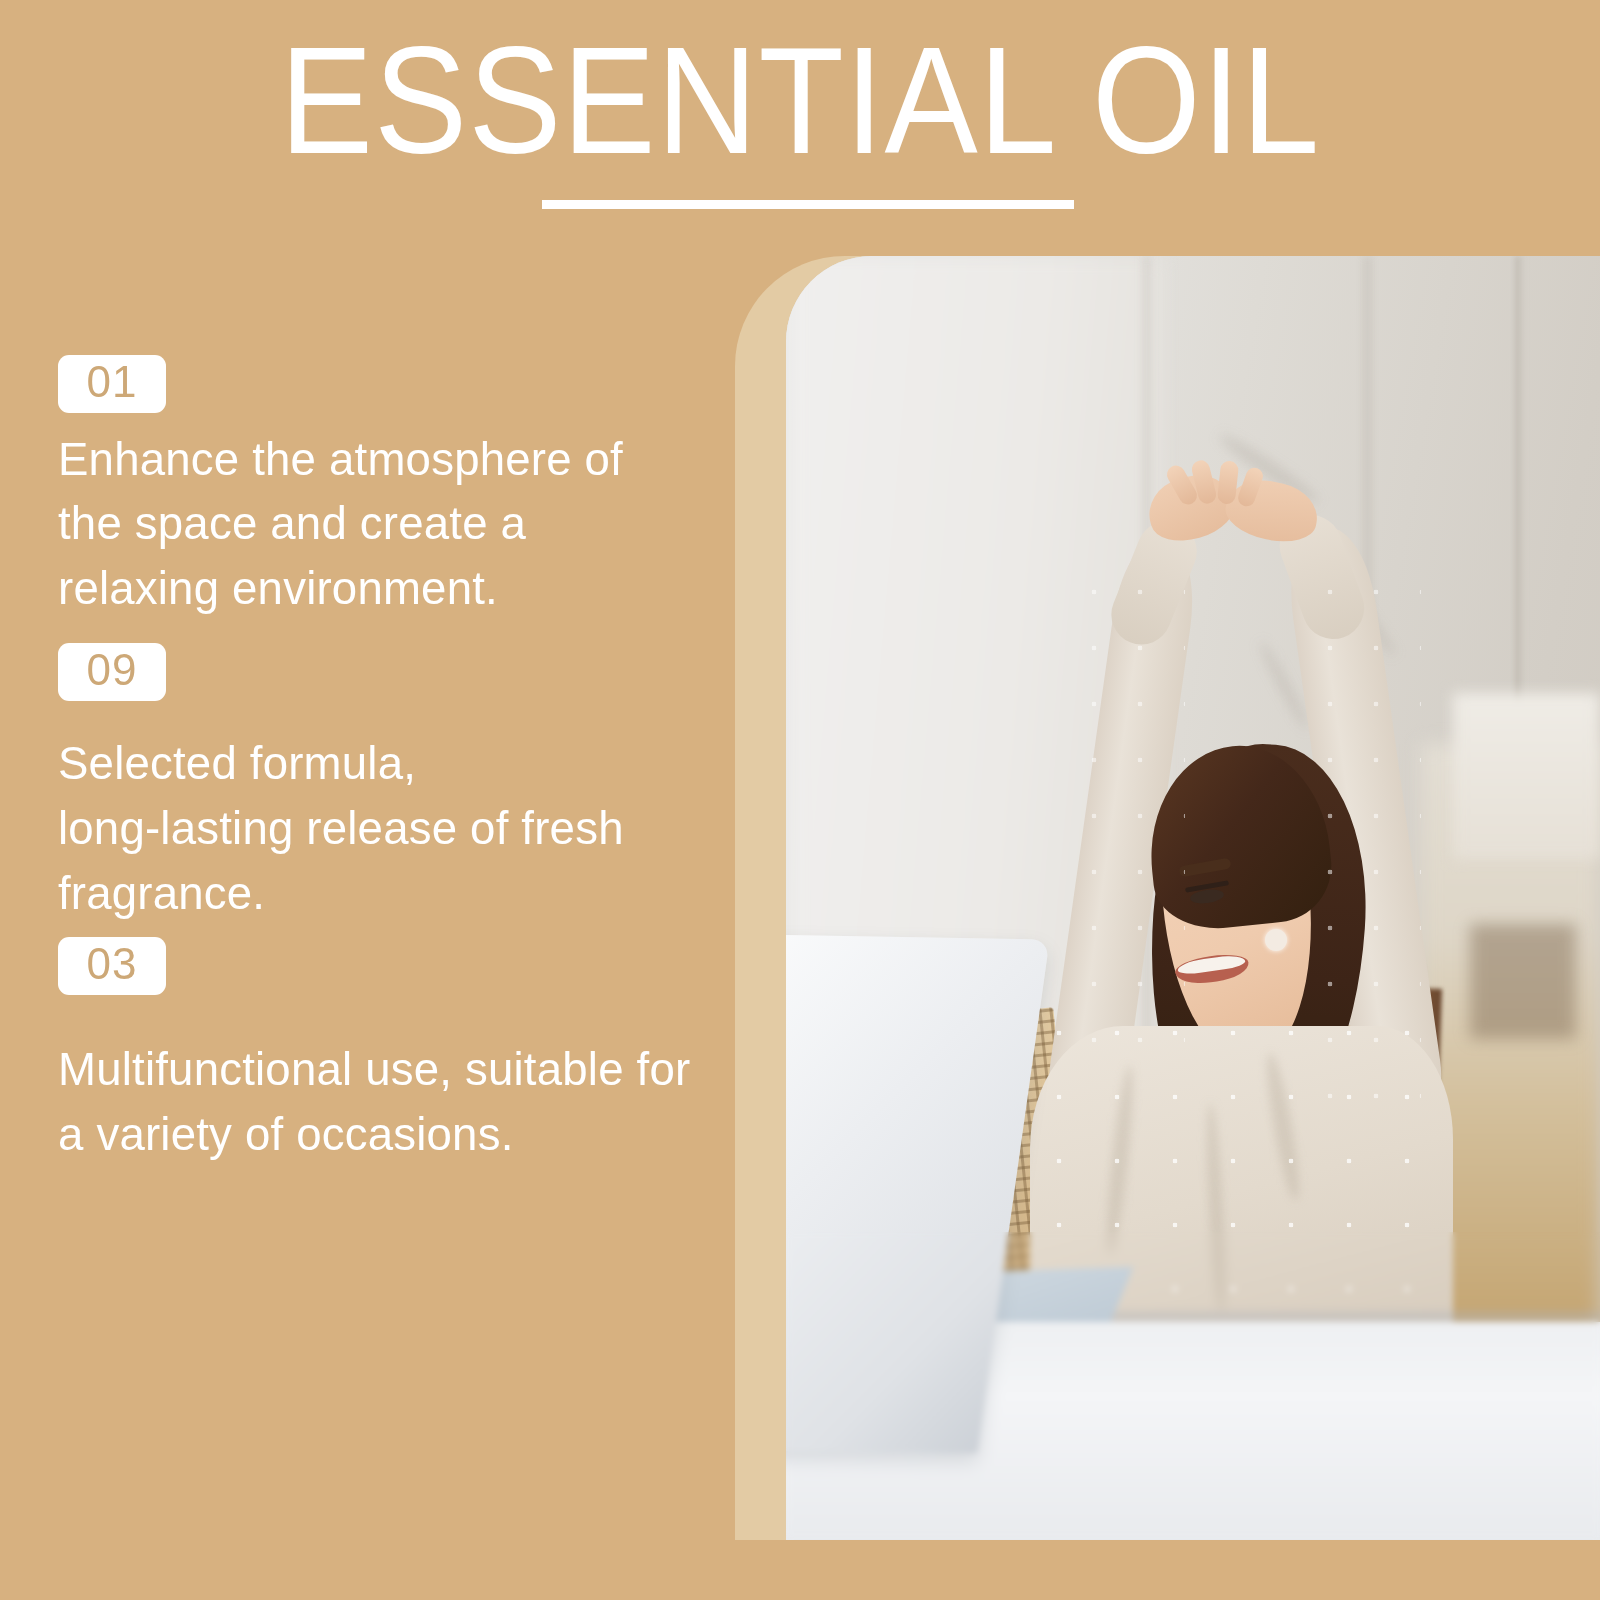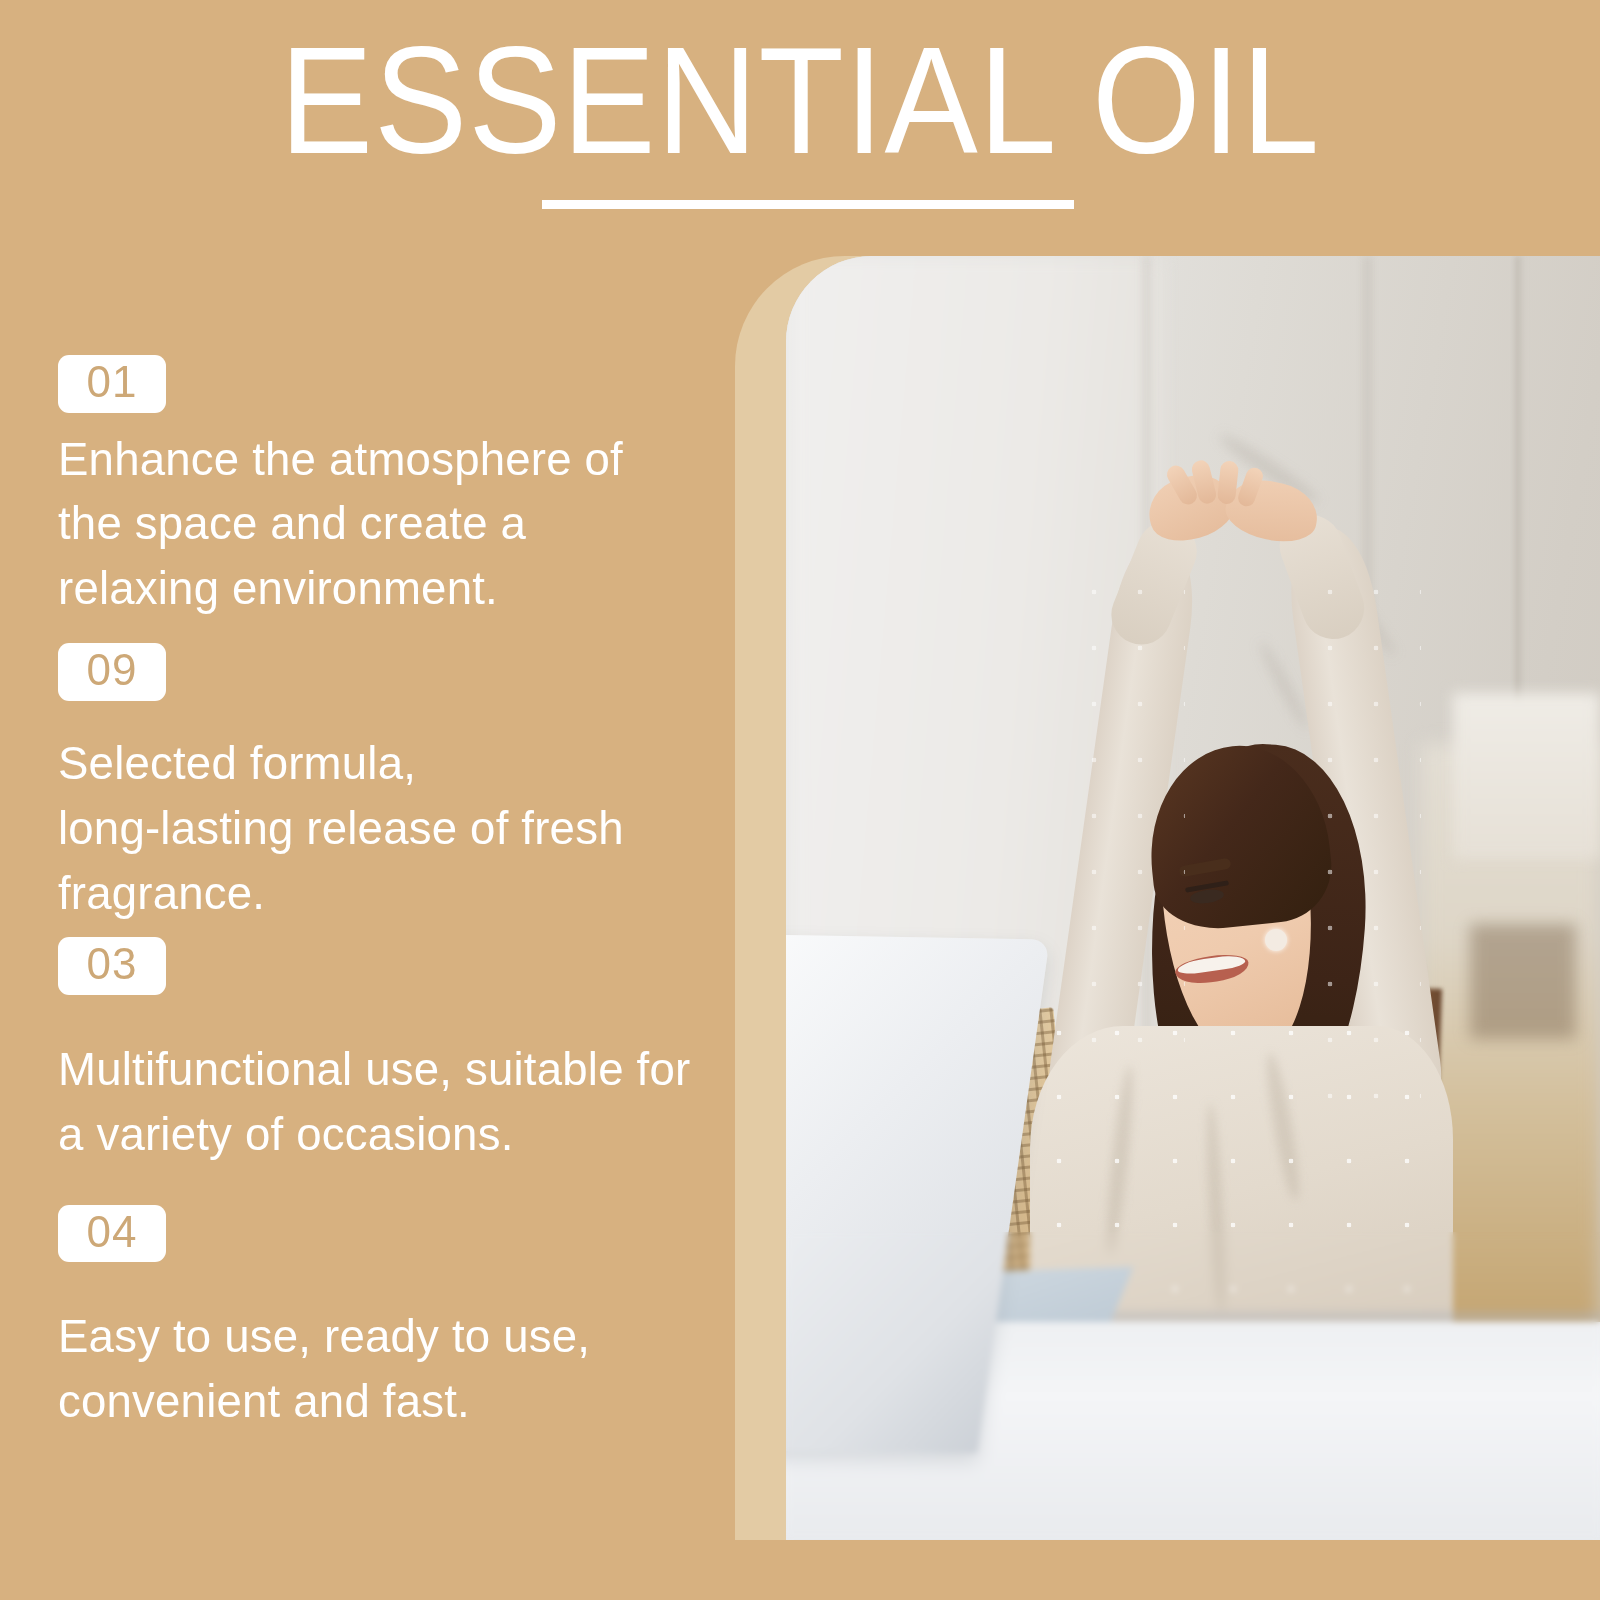--- a/index.html
+++ b/index.html
@@ -596,26 +596,20 @@
 long-lasting release of fresh fragrance.</p>
     </div>
 
     <div class="feature f3">
       <div class="feature-badge">
         <span class="badge-num">03</span>
       </div>
       <p class="feature-text">Multifunctional use, suitable for a variety of occasions.</p>
     </div>
 
-    <div class="feature f4">
-      <div class="feature-badge">
-        <span class="badge-num">04</span>
-      </div>
-      <p class="feature-text">Easy to use, ready to use, convenient and fast.</p>
-    </div>
 
   </div>
 
   <div class="photo-frame"></div>
 
   <div class="photo-card">
     <div class="photo">
 
       <div class="ph-wall"></div>
       <div class="ph-wall-curtain"></div>

